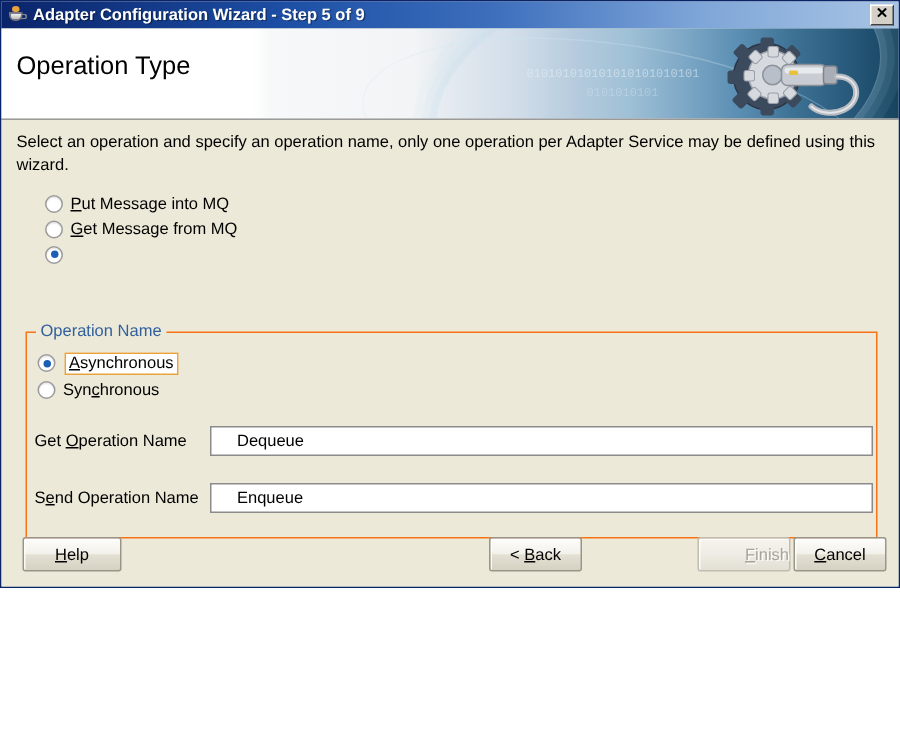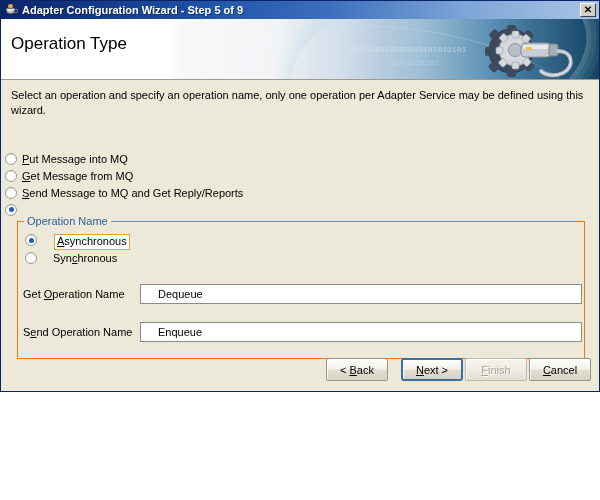--- a/index.html
+++ b/index.html
@@ -196,24 +196,23 @@
     top: 8px;
     width: 575px;
     font-size: 11px;
     line-height: 15px;
     color: #000;
   }
 
   
   .radio-list {
     position: absolute;
-    left: 4px;
+    left: 29px;
     top: 47px;
     width: 560px;
-    margin-top: 23px;
   }
   .radio-row {
     display: flex;
     align-items: center;
     height: 17px;
     cursor: default;
   }
   .radio {
     width: 12px; height: 12px;
     border-radius: 50%;
@@ -252,23 +251,23 @@
     top: -7px;
     background: #ece9d8;
     padding: 0 3px;
     font-size: 11px;
     color: #30609e;
     white-space: nowrap;
   }
   .gb-radio-row {
     position: absolute;
     display: flex;
+    align-items: center;
     height: 16px;
     cursor: default;
-    gap: 11px;
   }
   .gb-radio-row.r1 { left: 7px; top: 12px; }
   .gb-radio-row.r2 { left: 7px; top: 30px; }
   .focus-ring {
     border: 1px solid #e8a33d;
     background: #ffffff;
     padding: 0px 2px;
     margin-left: 1px;
     line-height: 13px;
   }
@@ -334,21 +333,21 @@
     background: linear-gradient(to bottom, #f6f4ee 0%, #eeece4 50%, #e2dfd3 100%);
     border-color: #c0bcb0;
   }
   .btn.default-btn {
     border: 2px solid #3b6ea5;
     border-radius: 3px;
   }
   .btn-help   { left: 14px;  width: 66px; }
   .btn-back   { left: 325px; width: 62px; }
   .btn-next   { left: 400px; width: 62px; }
-  .btn-finish { left: 464px; width: 62px; }
+  .btn-finish { left: 464px; width: 62px; justify-content: flex-end; }
   .btn-cancel { left: 528px; width: 62px; }
 </style>
 </head>
 <body>
 
 <div class="window">
 
   <div class="titlebar">
     <div class="title-icon">
       <div class="steam"></div>
@@ -418,24 +417,20 @@
       <div class="radio-row">
         <span class="radio"></span>
         <span class="radio-label"><span class="mn">P</span><span>ut Message into MQ</span></span>
       </div>
 
       <div class="radio-row">
         <span class="radio"></span>
         <span class="radio-label"><span class="mn">G</span><span>et Message from MQ</span></span>
       </div>
 
-      <div class="radio-row">
-        <span class="radio"></span>
-        <span class="radio-label"><span class="mn">S</span><span>end Message to MQ and Get Reply/Reports</span></span>
-      </div>
 
       <div class="radio-row">
         <span class="radio checked"></span>
       </div>
 
     </div>
 
     <div class="groupbox">
       <div class="groupbox-legend">Operation Name</div>
 
@@ -454,25 +449,25 @@
         <input class="text-input" type="text" value="Dequeue" style="">
       </div>
 
       <div class="field-row f2">
         <span class="field-label"><span>S</span><span class="mn">e</span><span>nd Operation Name</span></span>
         <input class="text-input" type="text" value="Enqueue" style="">
       </div>
     </div>
 
     <div class="buttonbar">
+      <div class="btn btn-help">
+          <span><span class="mn">H</span><span>elp</span></span>
+        </div>
       <div class="btn btn-back">
           <span><span>&lt; </span><span class="mn">B</span><span>ack</span></span>
-        </div>
-      <div class="btn btn-next default-btn">
-          <span><span class="mn">N</span><span>ext &gt;</span></span>
         </div>
       <div class="btn btn-finish disabled">
           <span><span class="mn">F</span><span>inish</span></span>
         </div>
       <div class="btn btn-cancel">
           <span><span class="mn">C</span><span>ancel</span></span>
         </div>
     </div>
 
   </div>

